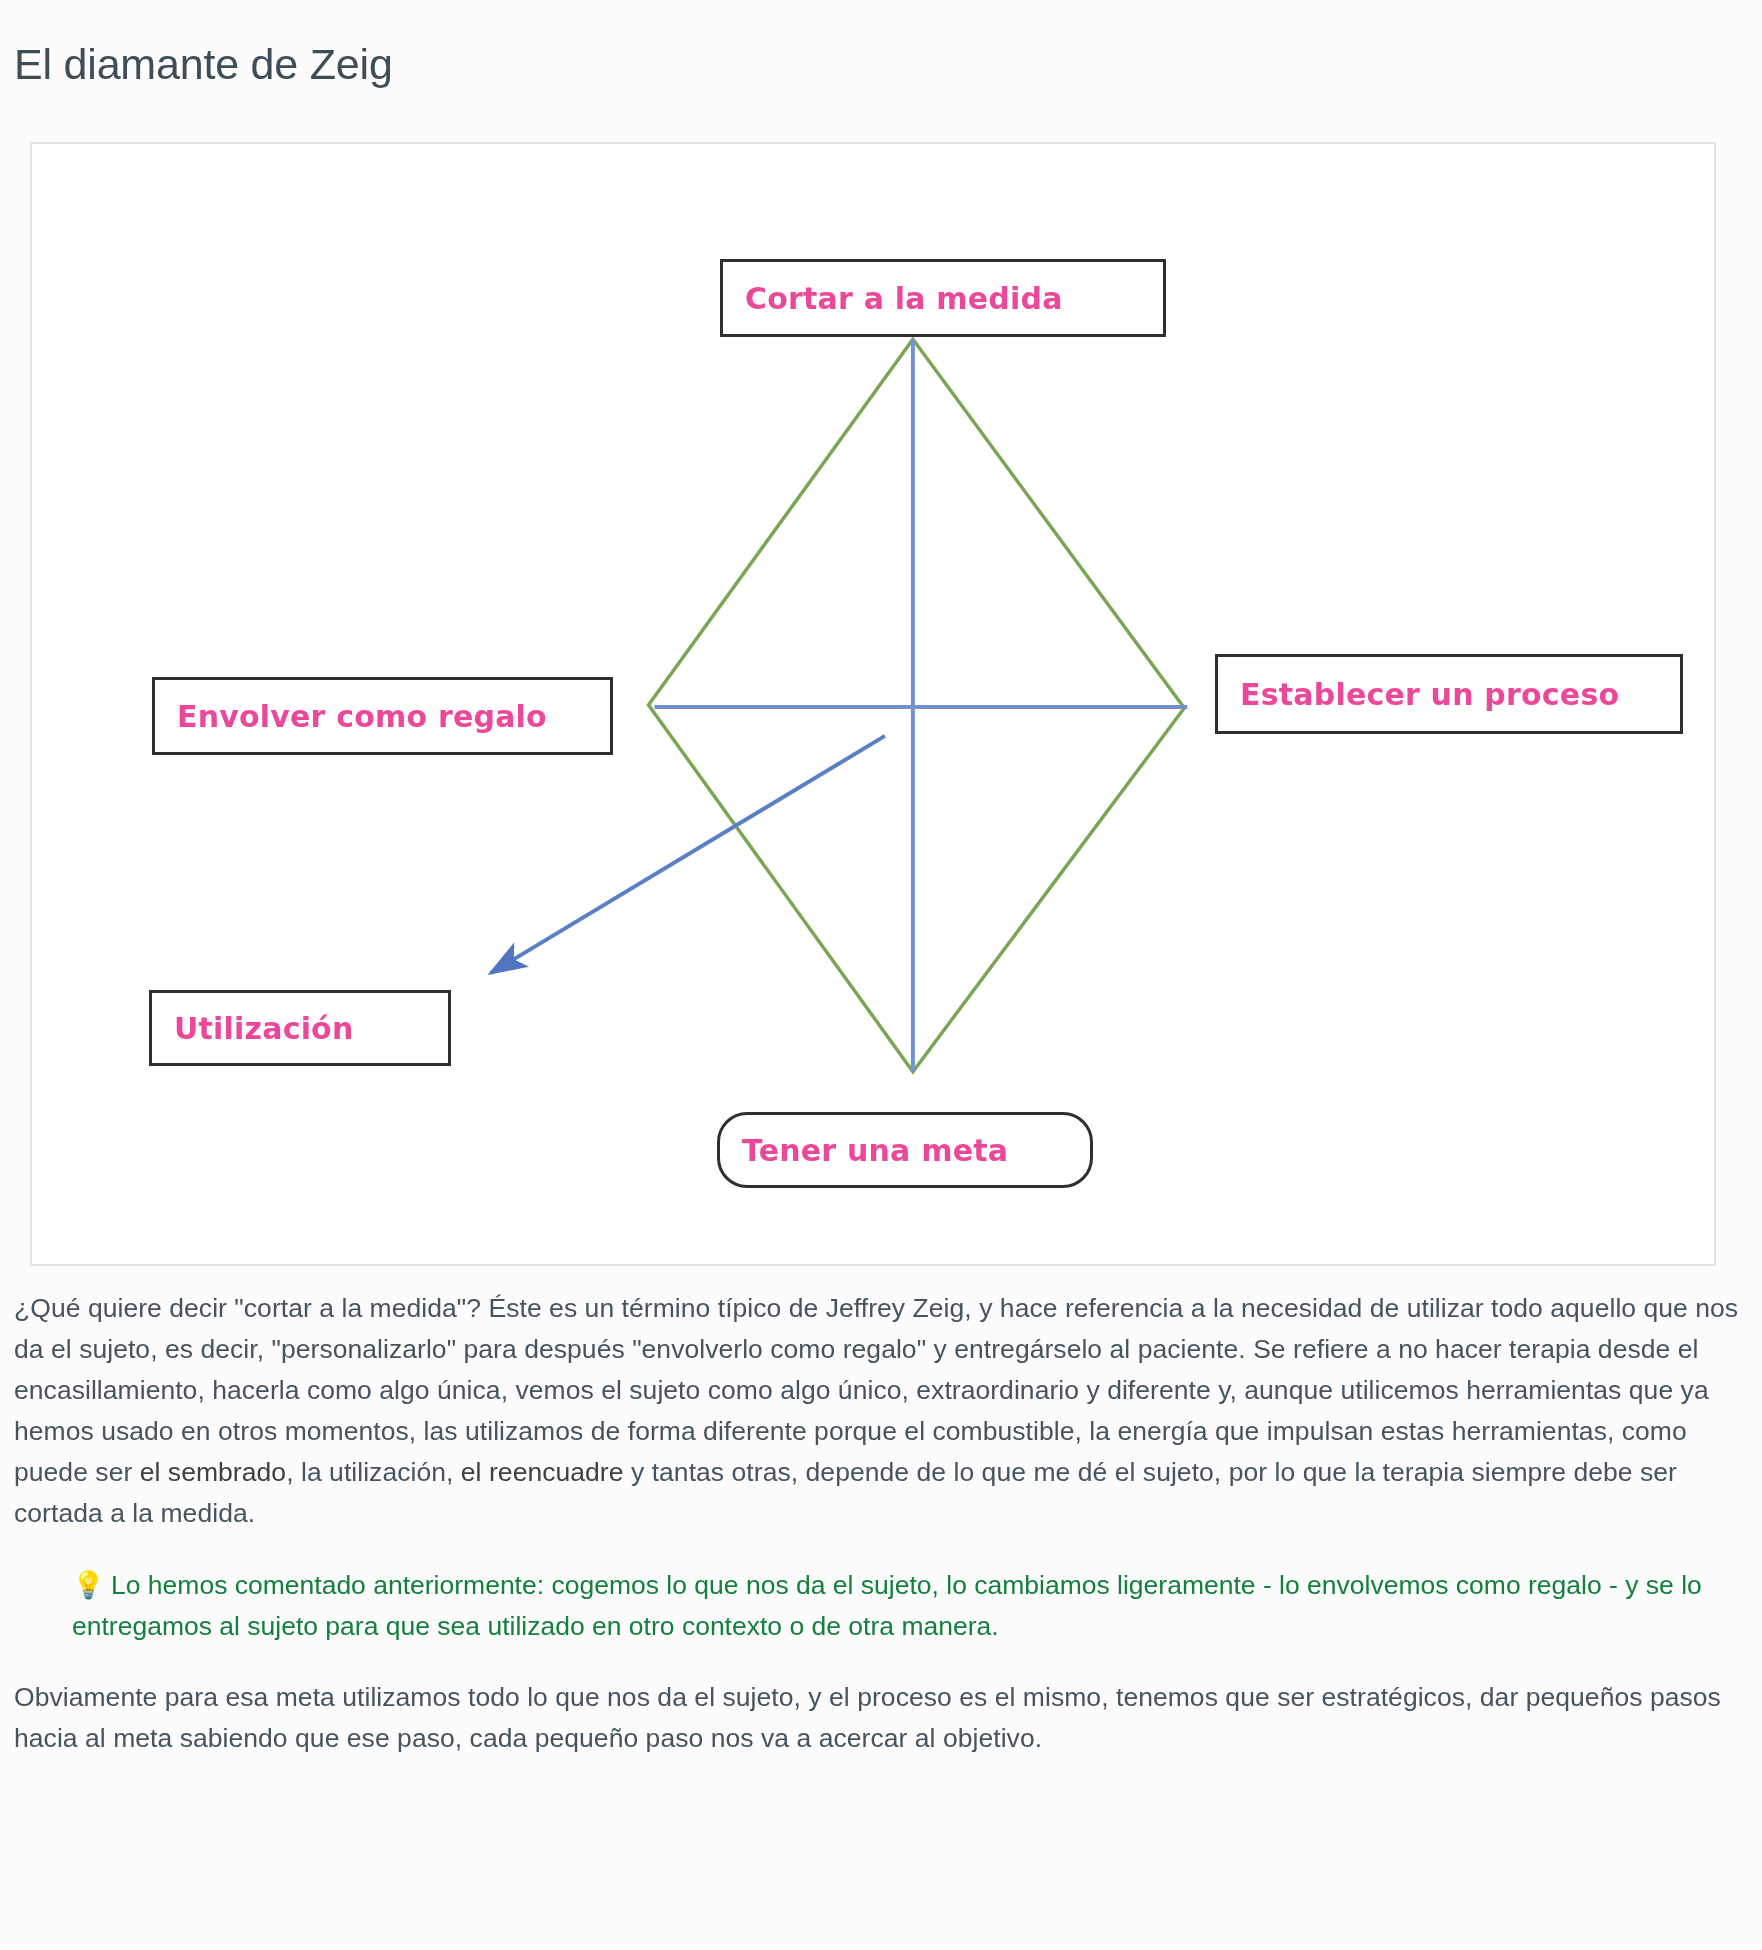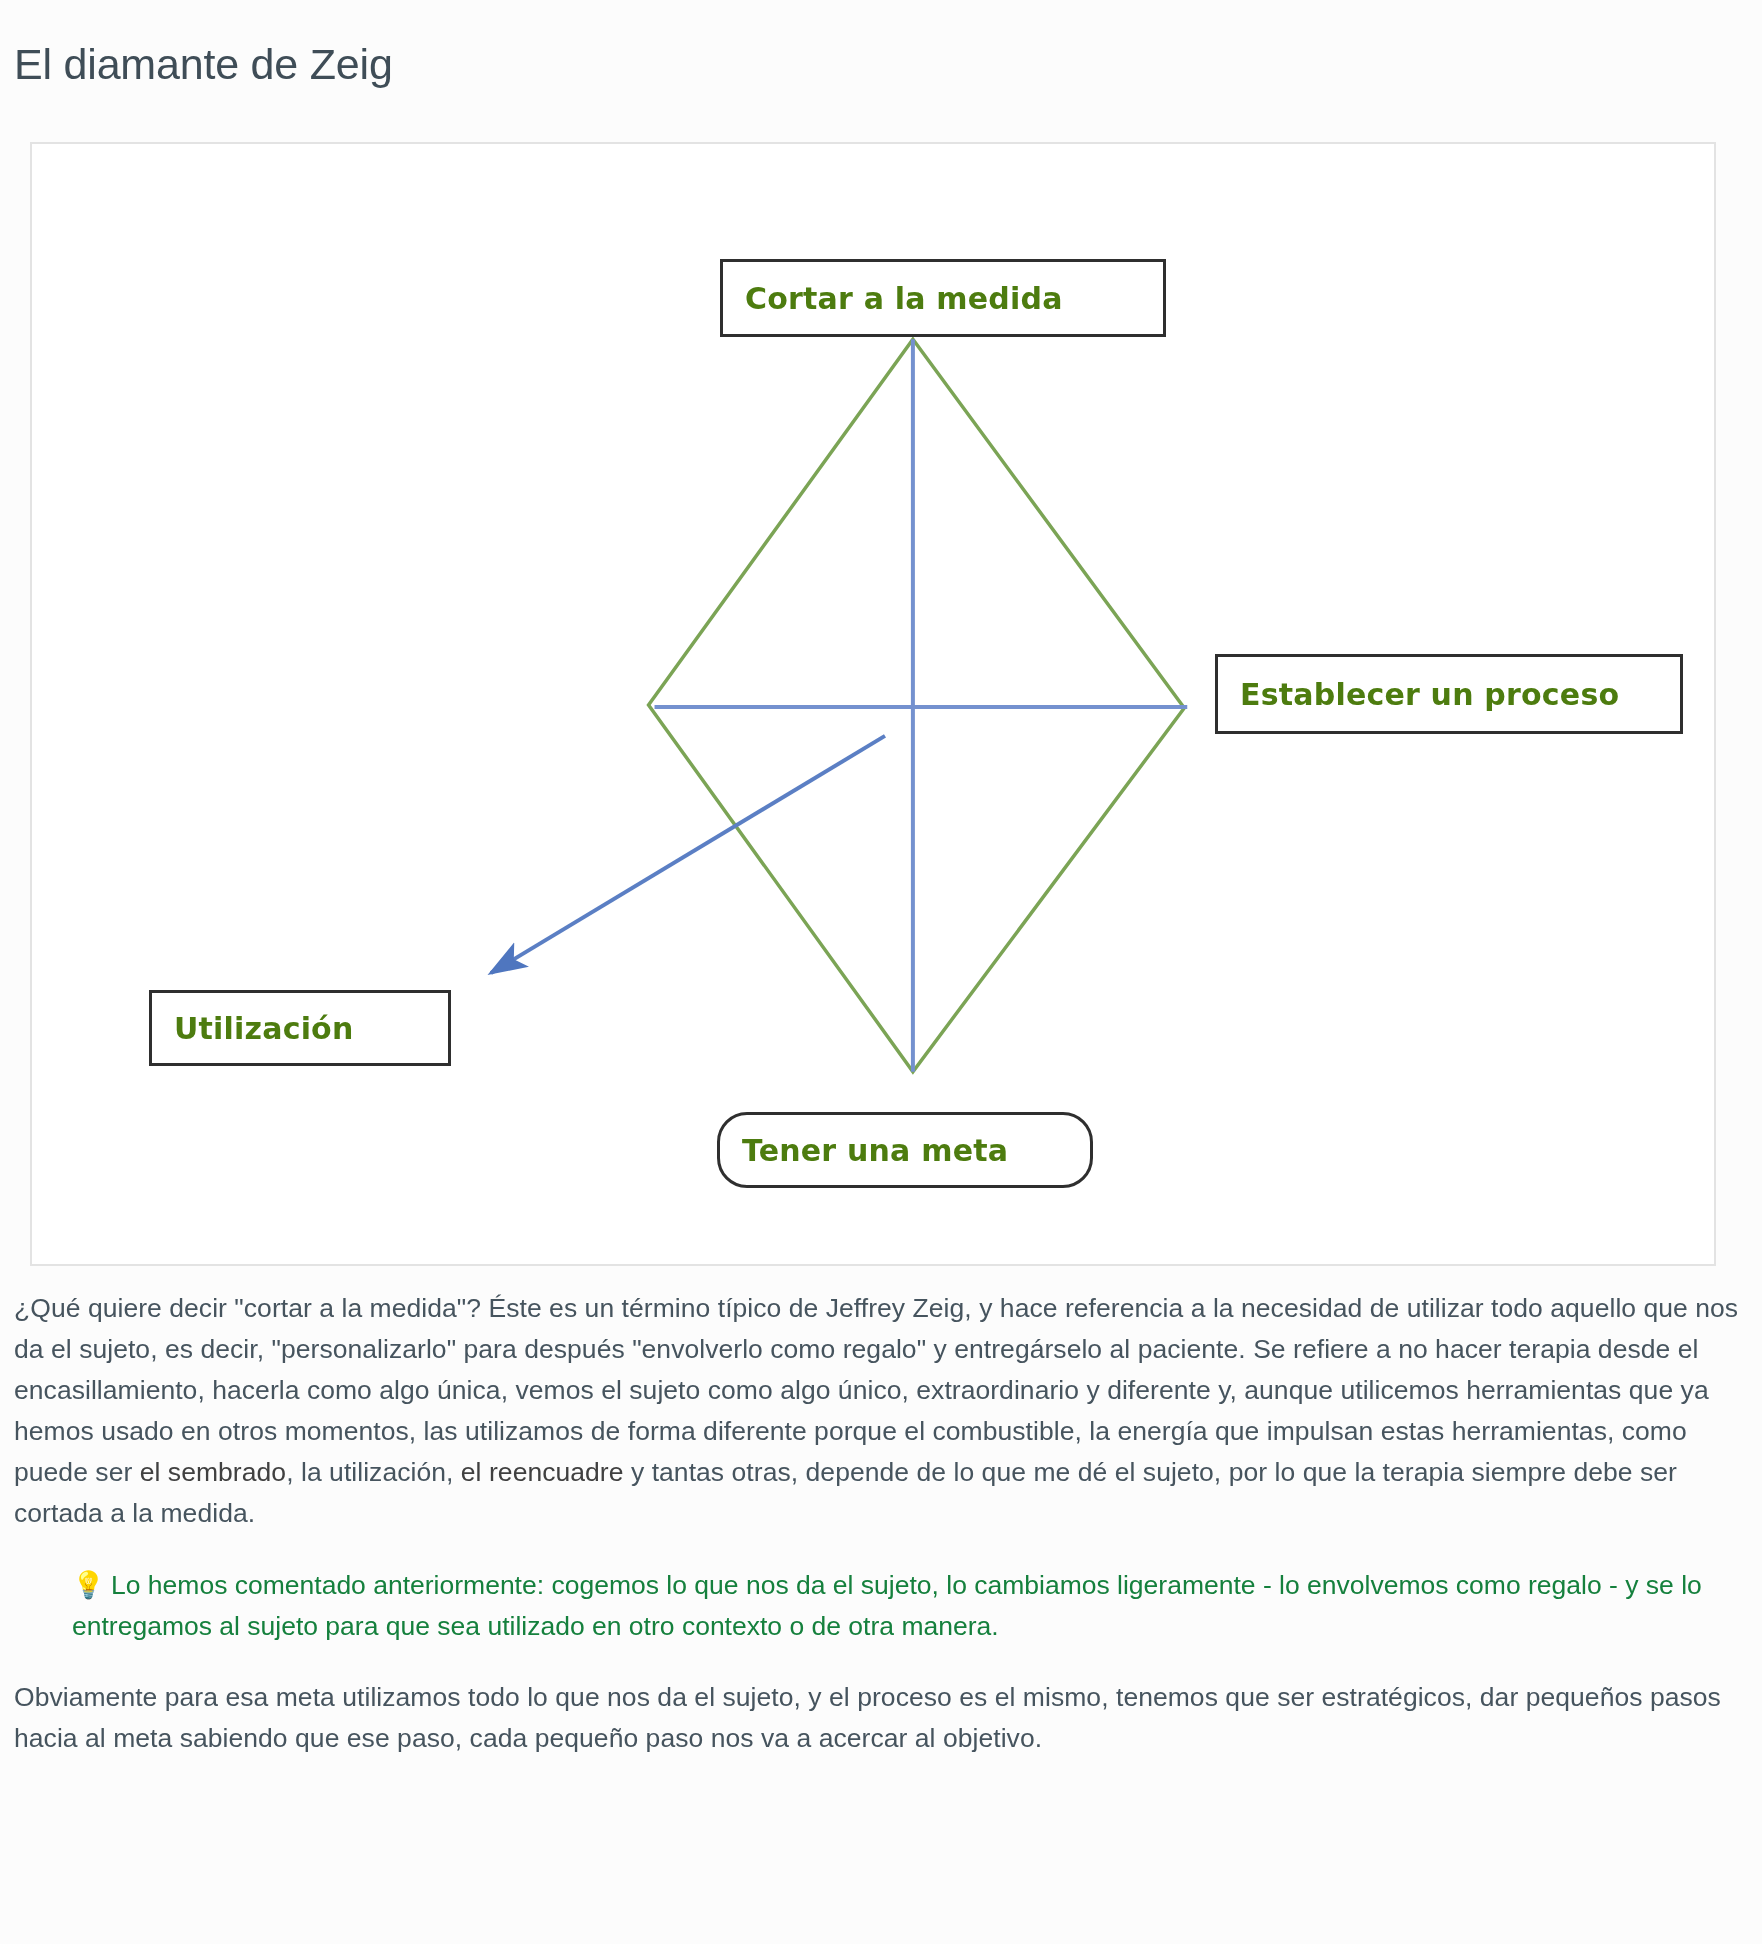--- a/index.html
+++ b/index.html
@@ -61,21 +61,21 @@
     position: absolute;
     box-sizing: border-box;
     border: 3px solid #2f2f2f;
     background: #ffffff;
     display: flex;
     align-items: center;
     font-family: "DejaVu Sans", sans-serif;
     font-weight: 700;
     font-size: 30px;
     letter-spacing: 0.2px;
-    color: #4d7c0f;
+    color: #ec4899;
     padding-left: 22px;
     z-index: 4;
   }
 
   #node-cortar  { left: 688px;  top: 115px; width: 446px; height: 78px; }
   #node-envolver{ left: 120px;  top: 533px; width: 461px; height: 78px; }
   #node-proceso { left: 1183px; top: 510px; width: 468px; height: 80px; }
   #node-utilizacion { left: 117px; top: 846px; width: 302px; height: 76px; }
   #node-meta    { left: 685px;  top: 968px; width: 376px; height: 76px; border-radius: 30px; }
 
@@ -134,20 +134,23 @@
 
       <line x1="624" y1="565" x2="1158" y2="565" stroke="#7491cf" stroke-width="4"></line>
 
       <line x1="855" y1="594" x2="460" y2="832" stroke="#5b7fc4" stroke-width="4" marker-end="url(#arrowhead)"></line>
     </svg>
 
     <div class="node-box" id="node-cortar">
       <span>Cortar a la medida</span>
     </div>
 
+    <div class="node-box" id="node-envolver">
+      <span>Envolver como regalo</span>
+    </div>
 
     <div class="node-box" id="node-utilizacion">
       <span>Utilización</span>
     </div>
 
     <div class="node-box" id="node-proceso">
       <span>Establecer un proceso</span>
     </div>
 
     <div class="node-box" id="node-meta">

